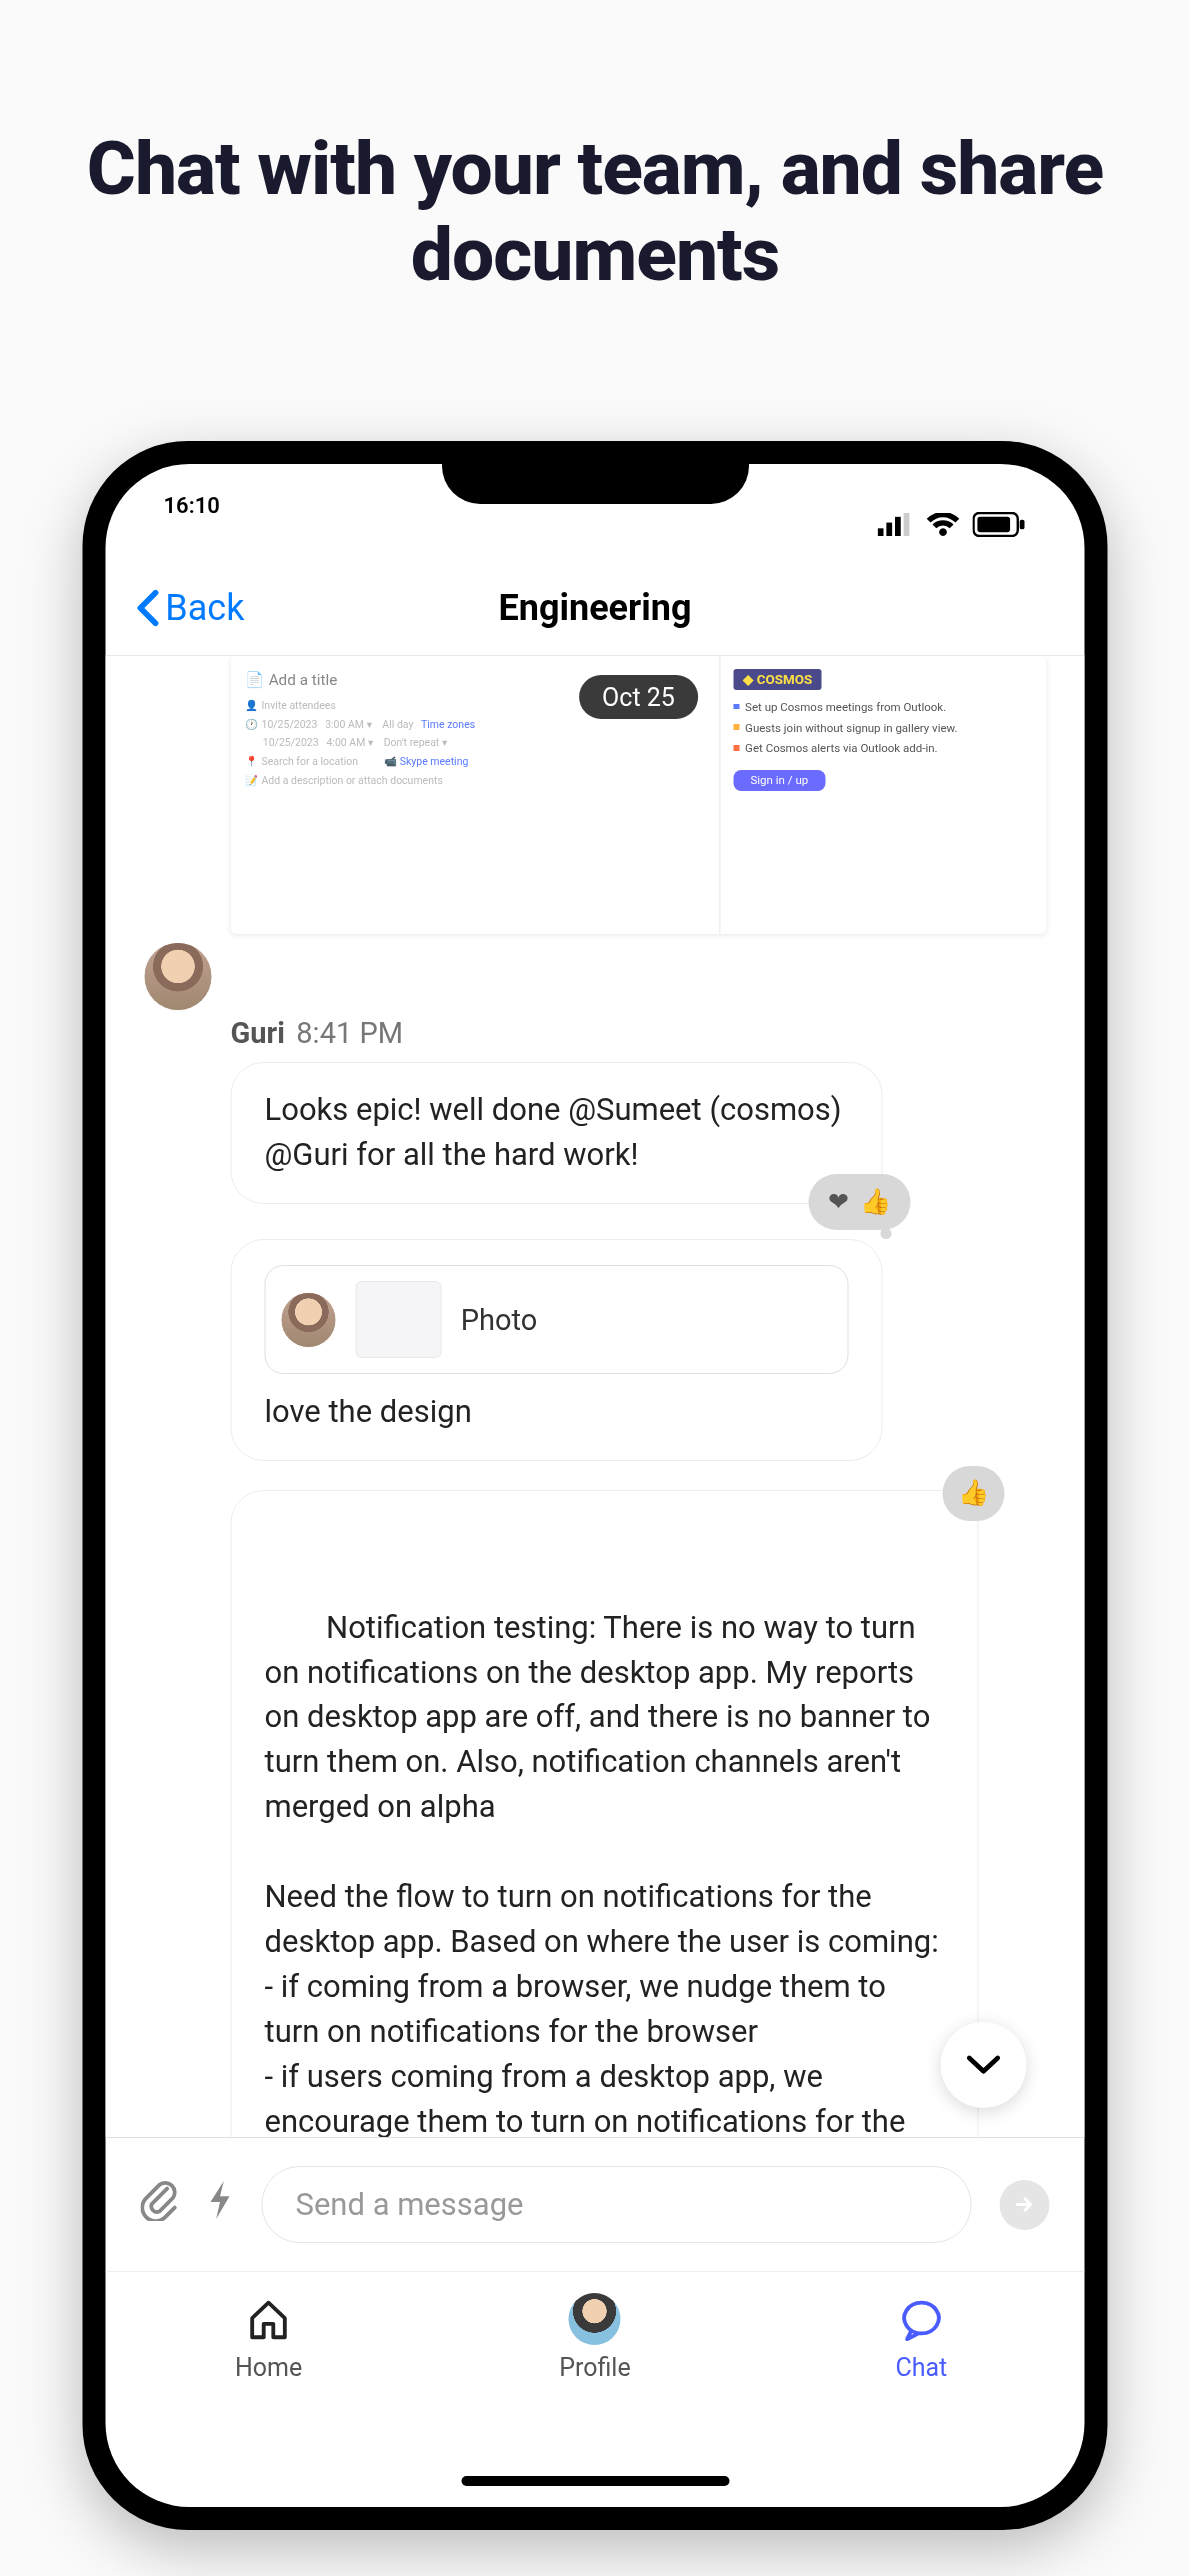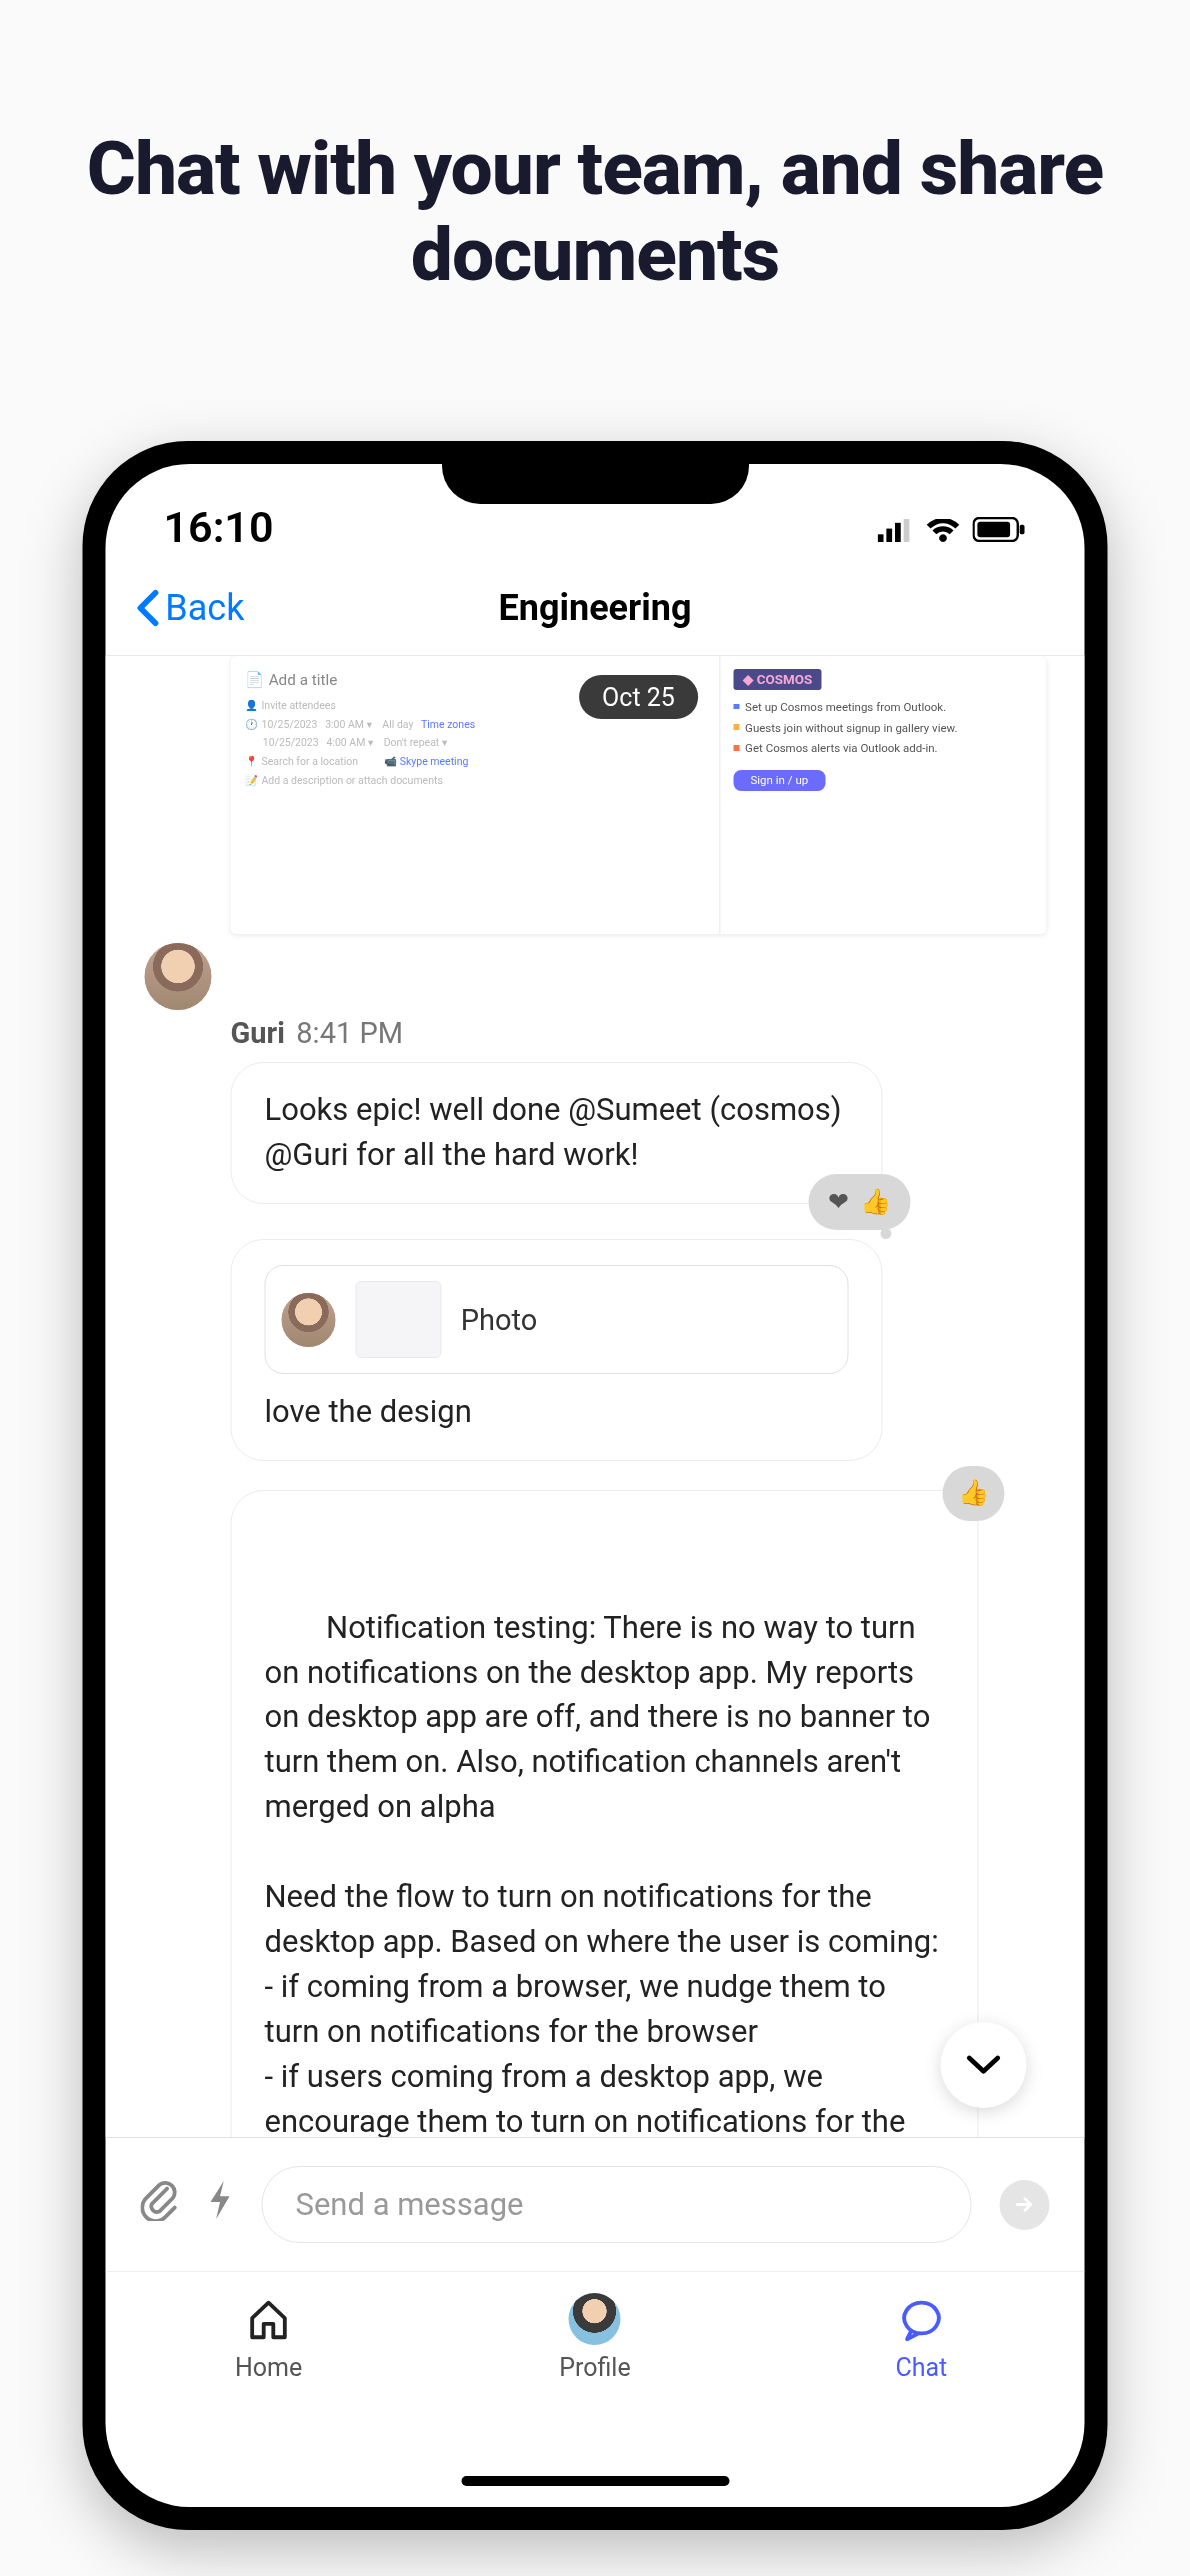--- a/index.html
+++ b/index.html
@@ -49,24 +49,23 @@
     transform: translateX(-50%);
     width: 307px;
     height: 63px;
     background: #000;
     border-radius: 0 0 38px 38px;
     z-index: 50;
   }
   .status-bar {
     height: 96px;
     display: flex;
-    align-items: center;
     justify-content: space-between;
     padding: 29px 58px 0;
-    font-size: 43px;
+    font-size: 22px;
     font-weight: 600;
   }
   .status-icons { display: flex; align-items: center; gap: 13.4px; }
   .nav-bar {
     height: 96px;
     display: flex;
     align-items: center;
     padding: 0 29px;
     border-bottom: 1px solid #e8e8e8;
     position: relative;
@@ -114,21 +113,21 @@
     position: absolute;
     right: 0; top: 0; bottom: 0; width: 40%;
     background: #fff;
     padding: 13.4px;
     font-size: 11.5px;
     color: #555;
   }
   .cosmos-badge {
     display: inline-block;
     background: #4a4a8a;
-    color: #f9a8d4;
+    color: #fde047;
     border-radius: 3px;
     padding: 2.9px 9.6px;
     font-size: 13.4px;
     font-weight: 700;
     margin-bottom: 9.6px;
   }
   .tip-row { display: flex; gap: 5.8px; margin-bottom: 5.8px; font-size: 11.5px; line-height: 1.3; }
   .tip-bullet { width: 5.8px; height: 5.8px; flex-shrink: 0; margin-top: 3.8px; }
   .signin-btn-mini {
     margin-top: 7.7px;

